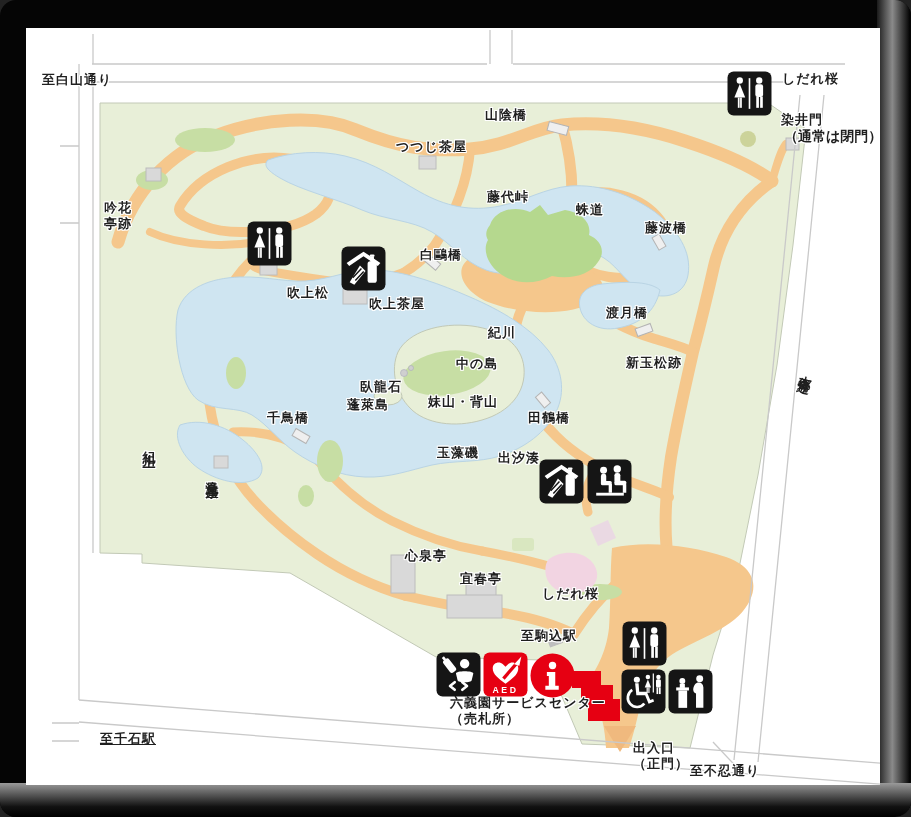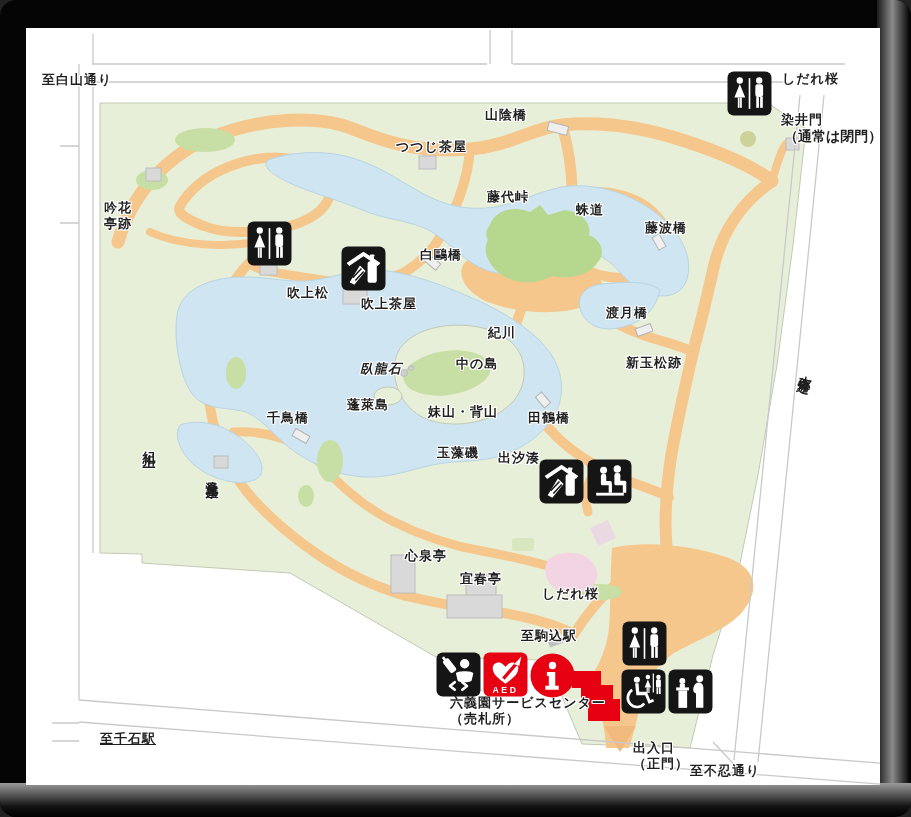--- a/index.html
+++ b/index.html
@@ -140,27 +140,27 @@
           <div class="lbl small" style="left: 784px; top: 128px;">（通常は閉門）</div>
           <div class="lbl" style="left: 485px; top: 107px;">山陰橋</div>
           <div class="lbl" style="left: 396px; top: 139px;">つつじ茶屋</div>
           <div class="lbl" style="left: 487px; top: 189px;">藤代峠</div>
           <div class="lbl" style="left: 576px; top: 202px;">蛛道</div>
           <div class="lbl" style="left: 645px; top: 220px;">藤波橋</div>
           <div class="lbl" style="left: 104px; top: 188px; margin-top: 12px;">吟花
 亭跡</div>
           <div class="lbl" style="left: 397px; top: 247px; padding-left: 23px;">白鷗橋</div>
           <div class="lbl" style="left: 287px; top: 285px;">吹上松</div>
-          <div class="lbl" style="left: 361px; top: 296px;">吹上茶屋</div>
+          <div class="lbl" style="left: 369px; top: 296px;">吹上茶屋</div>
           <div class="lbl" style="left: 606px; top: 305px; text-align: center;">渡月橋</div>
           <div class="lbl" style="left: 488px; top: 325px;">紀川</div>
           <div class="lbl" style="left: 456px; top: 356px;">中の島</div>
           <div class="lbl" style="left: 626px; top: 355px;">新玉松跡</div>
-          <div class="lbl" style="left: 360px; top: 361px; font-style: italic;">臥龍石</div>
-          <div class="lbl" style="left: 428px; top: 404px;">妹山・背山</div>
+          <div class="lbl" style="left: 360px; top: 379px;">臥龍石</div>
+          <div class="lbl" style="left: 428px; top: 394px;">妹山・背山</div>
           <div class="lbl" style="left: 347px; top: 397px;">蓬萊島</div>
           <div class="lbl" style="left: 528px; top: 410px;">田鶴橋</div>
           <div class="lbl" style="left: 267px; top: 410px;">千鳥橋</div>
           <div class="lbl" style="left: 437px; top: 445px;">玉藻磯</div>
           <div class="lbl" style="left: 498px; top: 450px;">出汐湊</div>
           <div class="lbl v" style="left: 141px; top: 441px;">紀川上</div>
           <div class="lbl v" style="left: 204px; top: 470px;">滝見茶屋</div>
           <div class="lbl v" style="left: 798px; top: 366px; transform: rotate(14deg);">本郷通り</div>
           <div class="lbl" style="left: 405px; top: 548px;">心泉亭</div>
           <div class="lbl" style="left: 460px; top: 571px;">宜春亭</div>

